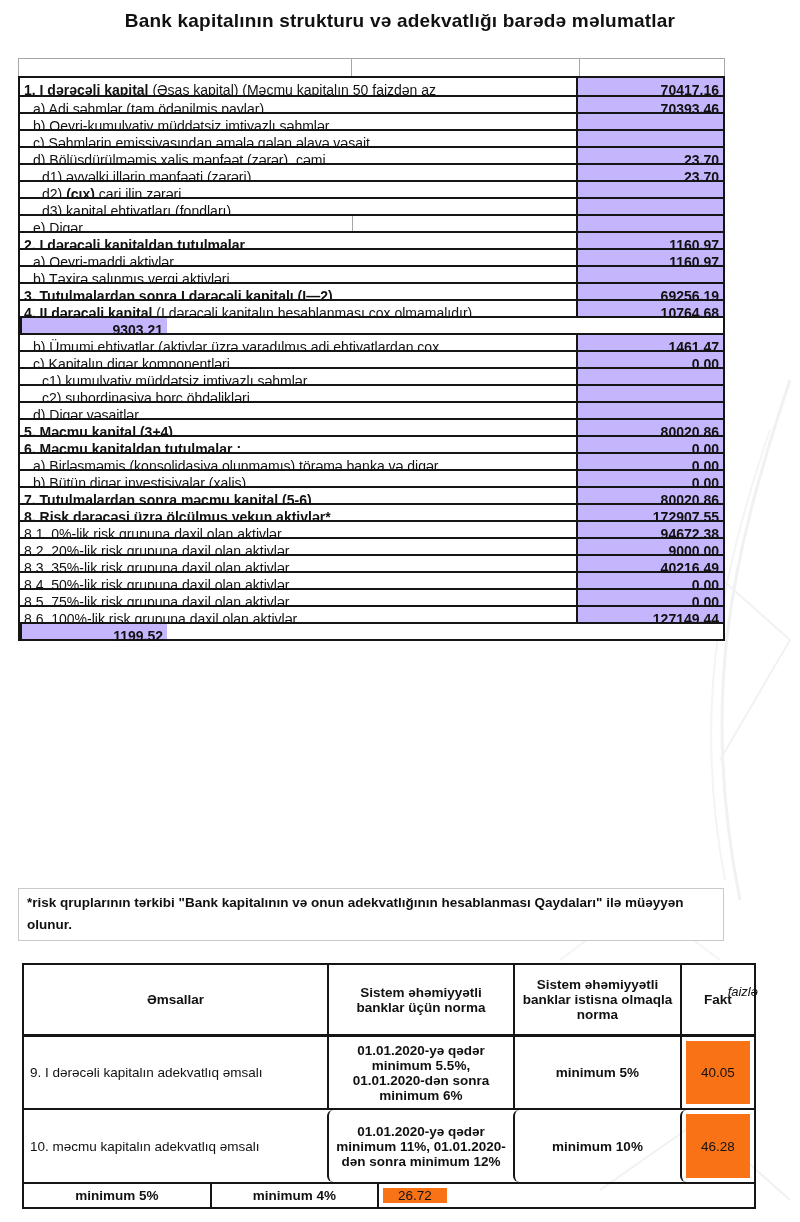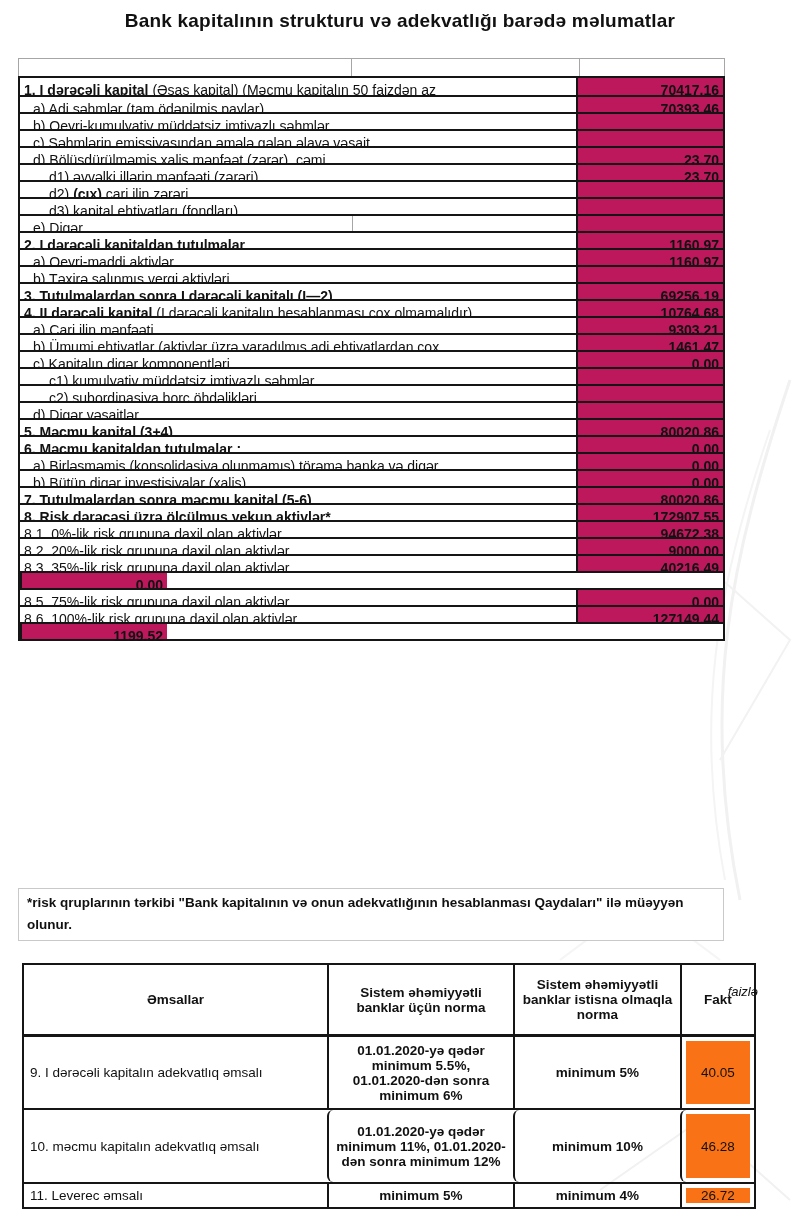--- a/index.html
+++ b/index.html
@@ -16,23 +16,23 @@
   .mt-head .div1 { position:absolute; left:332px; top:0; width:1px; height:100%; background:#a6a6a6; }
   .mt-head .div2 { position:absolute; left:560px; top:0; width:1px; height:100%; background:#a6a6a6; }
   .mt-unit { position:absolute; right:4px; top:15px; height:18px; line-height:17px; font-style:italic; font-size:10px;text-decoration:underline; }
 
   .mt-body { position:absolute; left:18px; top:76px; width:707px; border:2px solid #151515; }
   .mrow { display:flex; height:17px; border-top:2px solid #151515; position:relative; background:#fff; }
   .mrow:first-child { border-top:none; }
   .mlabel { flex:1; font-size:14px; line-height:22px; white-space:nowrap; overflow:hidden; padding-top:1px; }
   .mlabel.ind0 { padding-left:4px; }
   .mlabel.ind1 { padding-left:13px; }
-  .mlabel.ind2 { padding-left:29px; }
+  .mlabel.ind2 { padding-left:22px; }
   .mlabel .b { font-weight:bold; }
-  .mvalue { width:147px; background:#be185d; border-left:2px solid #151515; font-size:14px; font-weight:bold; text-align:right; padding:1px 4px 0 0; line-height:22px; }
+  .mvalue { width:147px; background:#c4b5fd; border-left:2px solid #151515; font-size:14px; font-weight:bold; text-align:right; padding:1px 4px 0 0; line-height:22px; }
   .mrow.split::after { content:""; position:absolute; left:332px; top:0; width:1px; height:100%; background:#a6a6a6; }
 
   
   .footnote { position:absolute; left:18px; top:888px; width:706px; min-height:46px; border:1px solid #c9c9c9; background:#fff; font-size:13.5px; font-weight:bold; line-height:1.65; padding:3px 8px; }
 
   
   .pct-note { position:absolute; left:18px; top:984px; width:740px; text-align:right; font-style:italic; font-size:13px; }
 
   
   .rt { position:absolute; left:22px; top:963px; width:734px; border:2px solid #151515; }
@@ -125,21 +125,20 @@
       </div>
       <div class="mrow">
         <div class="mlabel ind0"><span class="b">3. Tutulmalardan  sonra I dərəcəli kapitalı (I—2)</span></div>
         <div class="mvalue">69256.19</div>
       </div>
       <div class="mrow">
         <div class="mlabel ind0"><span class="b">4. II dərəcəli  kapital </span><span>(I dərəcəli  kapitalın  hesablanması çox olmamalıdır)</span></div>
         <div class="mvalue">10764.68</div>
       </div>
       <div class="mrow">
-        <div class="mlabel ind1"><span>a) Cari ilin mənfəəti</span></div>
         <div class="mvalue">9303.21</div>
       </div>
       <div class="mrow">
         <div class="mlabel ind1"><span>b) Ümumi ehtiyatlar (aktivlər üzrə yaradılmış adi ehtiyatlardan çox</span></div>
         <div class="mvalue">1461.47</div>
       </div>
       <div class="mrow">
         <div class="mlabel ind1"><span>c)  Kapitalın digər komponentləri</span></div>
         <div class="mvalue">0.00</div>
       </div>
@@ -185,20 +184,21 @@
       </div>
       <div class="mrow">
         <div class="mlabel ind0"><span>8.2. 20%-lik risk qrupuna daxil olan aktivlər</span></div>
         <div class="mvalue">9000.00</div>
       </div>
       <div class="mrow">
         <div class="mlabel ind0"><span>8.3. 35%-lik risk qrupuna daxil olan aktivlər</span></div>
         <div class="mvalue">40216.49</div>
       </div>
       <div class="mrow">
+        <div class="mlabel ind0"><span>8.4. 50%-lik risk qrupuna daxil olan aktivlər</span></div>
         <div class="mvalue">0.00</div>
       </div>
       <div class="mrow">
         <div class="mlabel ind0"><span>8.5.  75%-lik risk qrupuna daxil olan aktivlər</span></div>
         <div class="mvalue">0.00</div>
       </div>
       <div class="mrow">
         <div class="mlabel ind0"><span>8.6.  100%-lik risk qrupuna daxil olan aktivlər</span></div>
         <div class="mvalue">127149.44</div>
       </div>
@@ -228,21 +228,20 @@
       </div>
       <div class="rrow r-data2">
         <div class="rcell c0 lbl">10. məcmu kapitalın  adekvatlıq  əmsalı</div>
         <div class="rcell c1 norm">01.01.2020-yə qədər minimum 11%, 01.01.2020-dən sonra minimum 12%</div>
         <div class="rcell c2 norm">minimum 10%</div>
         <div class="rcell c3">
           <div class="fact-cell">46.28</div>
         </div>
       </div>
       <div class="rrow r-data3">
-        <div class="rcell c0 lbl">11. Leverec əmsalı</div>
         <div class="rcell c1 norm">minimum 5%</div>
         <div class="rcell c2 norm">minimum 4%</div>
         <div class="rcell c3">
           <div class="fact-cell">26.72</div>
         </div>
       </div>
     </div>
 
 </div>
 

